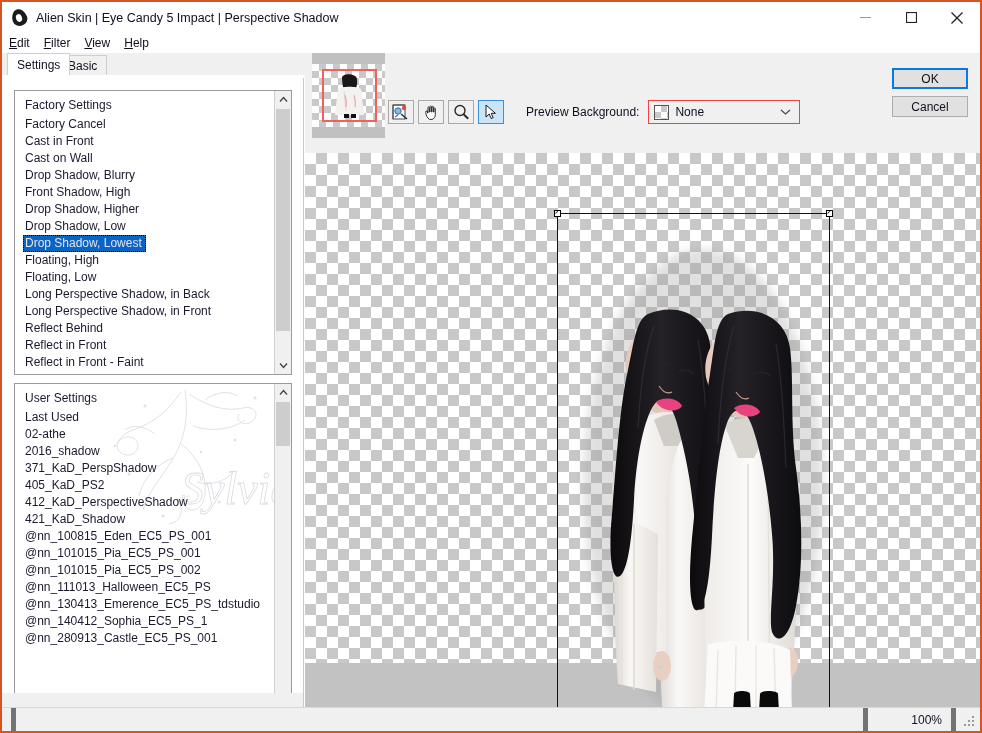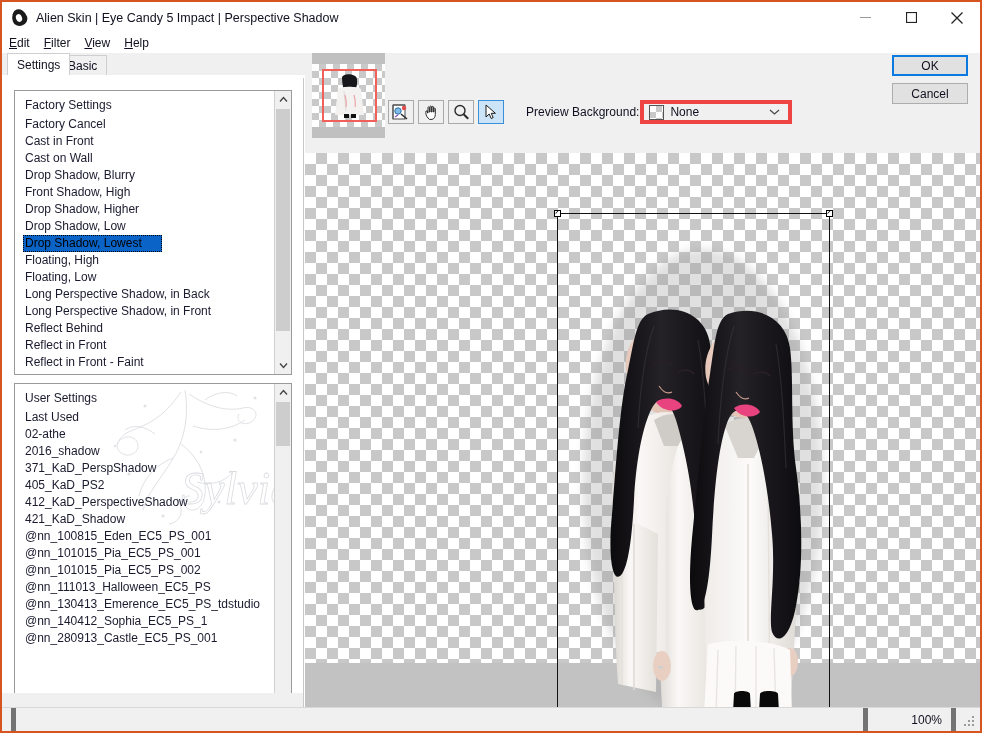--- a/index.html
+++ b/index.html
@@ -127,24 +127,24 @@
     height: 17px; line-height: 17px;
     padding-left: 10px;
     font-size: 12px;
     color: #1a1a2e;
     white-space: nowrap;
     position: relative;
   }
   .list-row.header { padding-bottom: 2px; height: 21px; line-height: 20px; }
   .list-row.selected {
     background: #0a64c8;
-    color: #000000;
+    color: #e5e5e5;
     display: inline-block;
     margin-left: 8px;
-    padding-left: 2px; padding-right: 20px;
+    padding-left: 2px; padding-right: 4px;
     outline: 1px dotted #000;
     outline-offset: -1px;
   }
   .row-wrap { height: 17px; }
 
   
   .watermark {
     position: absolute; right: 6px; top: 2px;
     width: 200px; height: 140px;
     pointer-events: none;
@@ -219,27 +219,27 @@
     background: #f0f0f0;
     border: 1px solid #a9a9a9;
     margin-right: 4px;
     display: flex; align-items: center; justify-content: center;
   }
   .tool-btn.active {
     background: #cce4f7;
     border: 1px solid #3a8fd8;
   }
   .pb-label {
-    margin-left: 18px; margin-right: 1px;
+    margin-left: 18px; margin-right: 9px;
     font-size: 12px; color: #101020; white-space: nowrap;
   }
   .combo {
     width: 152px; height: 24px;
     background: #f0f0f0;
-    border: 4px solid #ef4444;
+    border: 1px solid #ef4444;
     display: flex; align-items: center;
     position: relative;
   }
   .combo .swatch {
     width: 15px; height: 15px;
     margin-left: 5px; margin-right: 6px;
     border: 1px solid #555;
     background-color: #ffffff;
     background-image:
       linear-gradient(45deg, #c9c9c9 25%, transparent 25%, transparent 75%, #c9c9c9 75%),
@@ -698,21 +698,21 @@
         </svg>
       </div>
 
       <div class="sel-rect">
         <div class="handle tl"></div>
         <div class="handle tr"></div>
 
       </div>
     </div>
 
-    <div class="okcancel" style="top:2px;">
+    <div class="okcancel" style="top:15px;">
       <div class="big-btn primary">OK</div>
       <div class="big-btn">Cancel</div>
     </div>
   </div>
 
   <div class="statusbar">
     <div class="sb-cell" id="sb-left"></div>
     <div class="sb-cell" id="sb-mid"></div>
     <div class="sb-cell" id="sb-zoom">100%</div>
     <div class="sb-cell" id="sb-grip">

